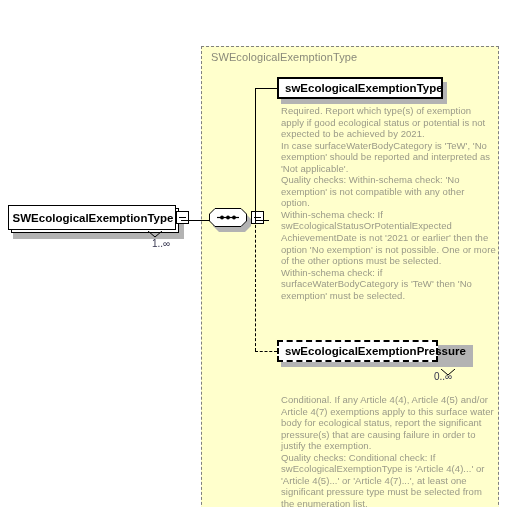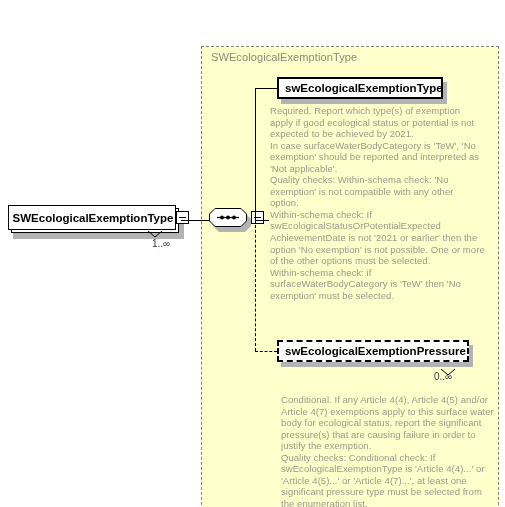--- a/index.html
+++ b/index.html
@@ -189,21 +189,21 @@
 
   
   .doc {
     position: absolute;
     font-size: 9.5px;
     line-height: 11.55px;
     color: #9a9a88;
     white-space: pre-line;
     letter-spacing: 0.05px;
   }
-  .doc1 { left: 270px; top: 65px; width: 215px; }
+  .doc1 { left: 281px; top: 65px; width: 215px; }
   .doc2 { left: 281px; top: 354px; width: 215px; }
 
   
   .line {
     position: absolute;
     background: #000000;
   }
   .line-h { height: 1px; }
   .line-v { width: 1px; }
 
@@ -283,21 +283,21 @@
     </div>
   </div>
   <div class="doc doc1">Required. Report which type(s) of exemption apply if good ecological status or potential is not expected to be achieved by 2021.
 In case surfaceWaterBodyCategory is 'TeW', 'No exemption' should be reported and interpreted as 'Not applicable'.
 Quality checks: Within-schema check: 'No exemption' is not compatible with any other option.
 Within-schema check: If swEcologicalStatusOrPotentialExpected AchievementDate is not '2021 or earlier' then the option 'No exemption' is not possible. One or more of the other options must be selected.
 Within-schema check: if surfaceWaterBodyCategory is 'TeW' then 'No exemption' must be selected.</div>
 
   <div class="el-wrap el2">
     <div class="el-shadow"></div>
-    <div class="el-box optional" style="width:192px;">
+    <div class="el-box optional" style="width:161px;">
       <span class="el-label">swEcologicalExemptionPressure</span>
     </div>
     <div class="el-caret" style="left:164px;">
       <svg width="14" height="7" viewBox="0 0 14 7">
         <polyline points="0,0 7,6 14,0" fill="none" stroke="#000000" stroke-width="1"></polyline>
       </svg>
     </div>
   </div>
   <div class="card-label el2-card">0..∞</div>
   <div class="doc doc2">Conditional. If any Article 4(4), Article 4(5) and/or Article 4(7) exemptions apply to this surface water body for ecological status, report the significant pressure(s) that are causing failure in order to justify the exemption.

